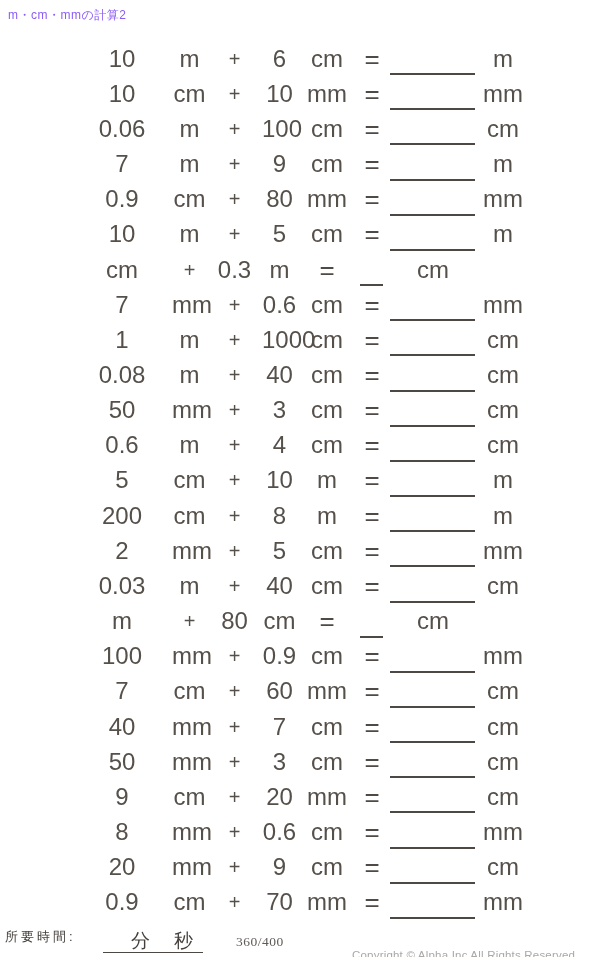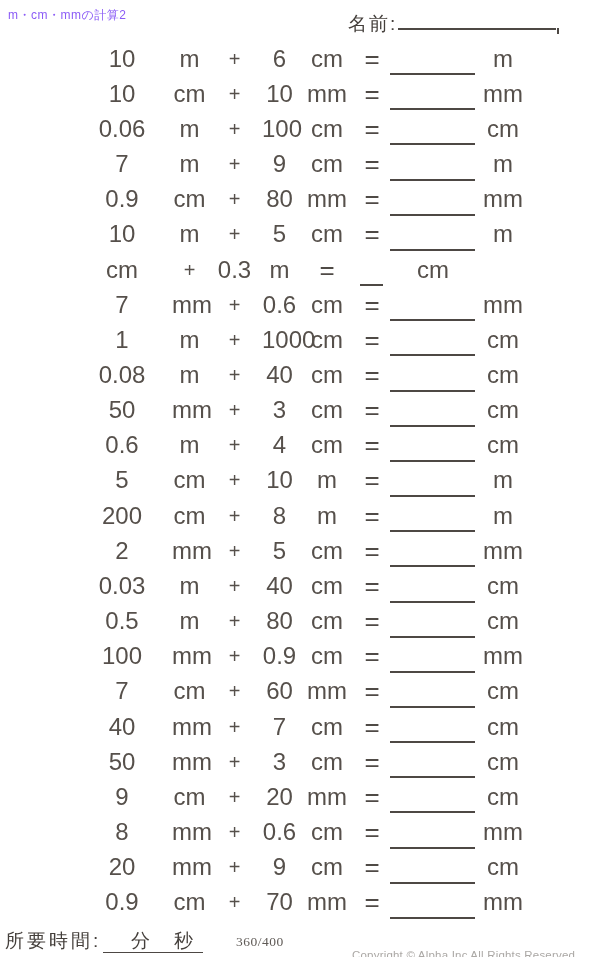--- a/index.html
+++ b/index.html
@@ -55,21 +55,21 @@
   .c.blank{position:relative;height:100%;}
   .ans-line{
     position:absolute;left:3px;right:4px;bottom:1px;height:2px;
     background:#4d4844;
   }
 
   
   .footer{position:absolute;left:0;top:925px;width:600px;height:32px;}
   .time-label{
     position:absolute;left:5px;top:3px;
-    font-size:19px;color:#443f3b;letter-spacing:3px;font-weight:400;
+    font-size:13px;color:#443f3b;letter-spacing:3px;font-weight:400;
   }
   .time-blank{
     position:absolute;left:103px;top:0;width:100px;height:27px;
     border-bottom:1.5px solid #4d4844;
   }
   .time-unit{
     position:absolute;top:3px;font-size:19px;color:#443f3b;font-weight:400;
   }
   .time-unit.min{left:28px;}
   .time-unit.sec{left:71px;}
@@ -82,23 +82,20 @@
     font-size:11.5px;color:#aba8a5;letter-spacing:.2px;
   }
 </style>
 </head>
 <body>
 
 <div class="page">
 
   <div class="doc-title">m・cm・mmの計算2</div>
 
-  <div class="name-area">
-    <span class="name-label">名前:</span><span class="name-line"></span><span class="name-tick"></span>
-  </div>
 
   <div class="problems" id="problems">
       <div class="row">
         <span class="c sp"></span>
         <span class="c n1">10</span>
         <span class="c u1">m</span>
         <span class="c plus">+</span>
         <span class="c n2">6</span>
         <span class="c u2">cm</span>
         <span class="c eq">=</span>
@@ -296,21 +293,20 @@
         <span class="c n2">40</span>
         <span class="c u2">cm</span>
         <span class="c eq">=</span>
         <span class="c blank">
           <span class="ans-line"></span>
         </span>
         <span class="c au">cm</span>
       </div>
       <div class="row">
         <span class="c sp"></span>
-        <span class="c n1">0.5</span>
         <span class="c u1">m</span>
         <span class="c plus">+</span>
         <span class="c n2">80</span>
         <span class="c u2">cm</span>
         <span class="c eq">=</span>
         <span class="c blank">
           <span class="ans-line"></span>
         </span>
         <span class="c au">cm</span>
       </div>

